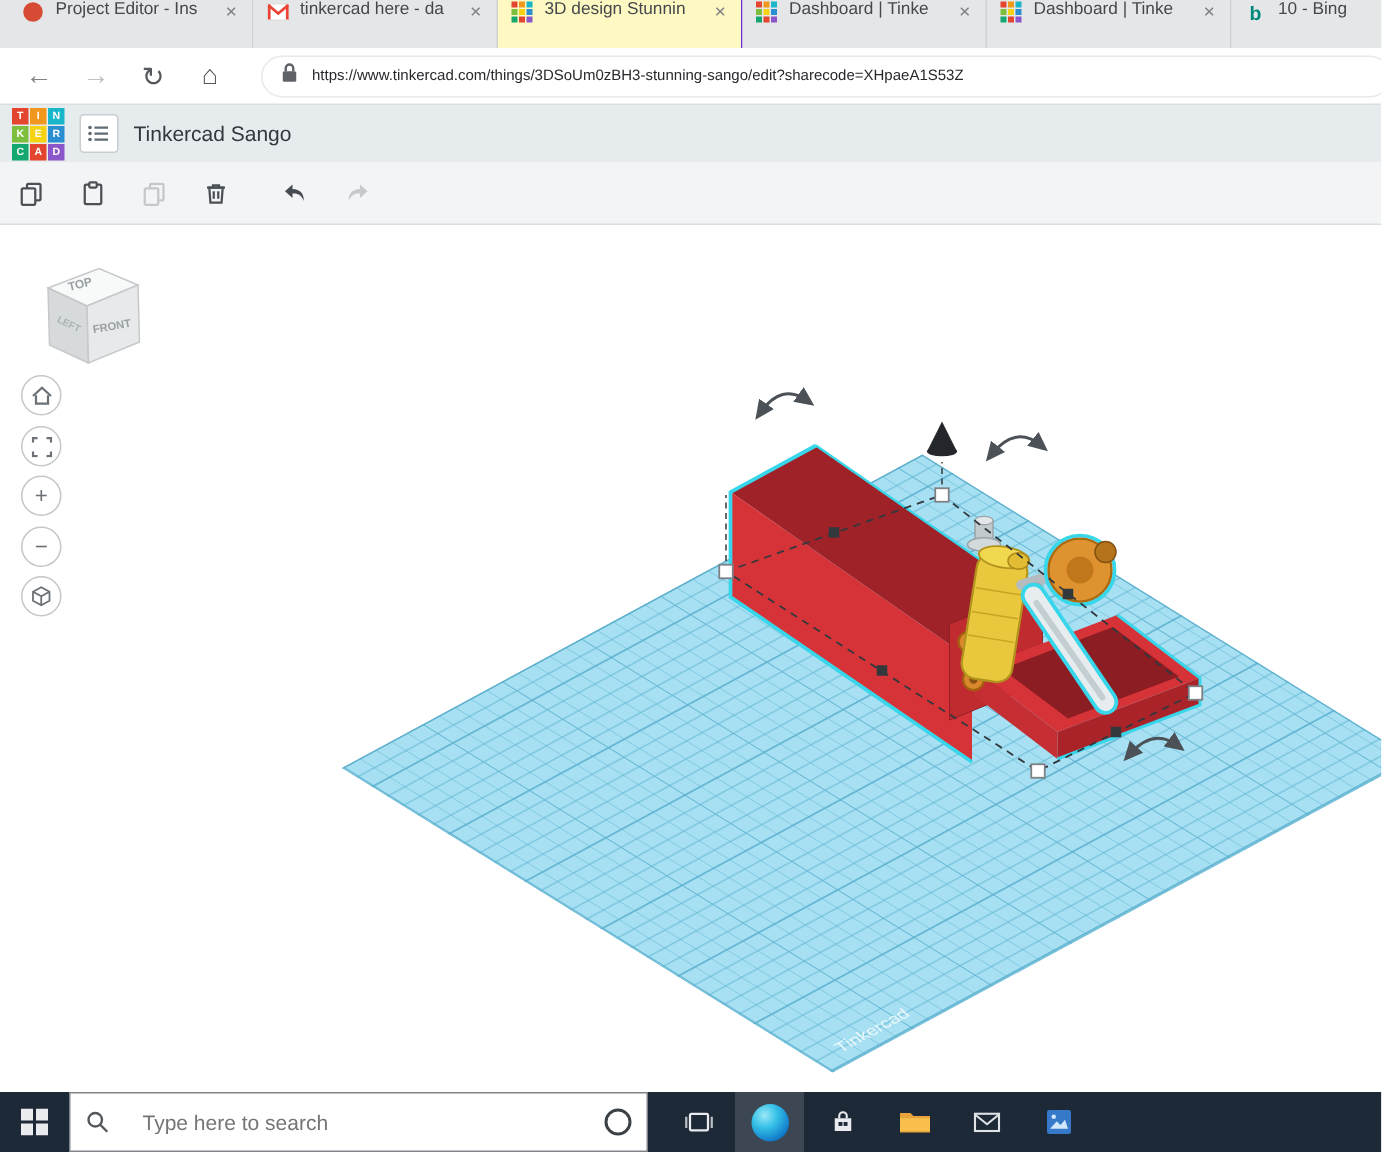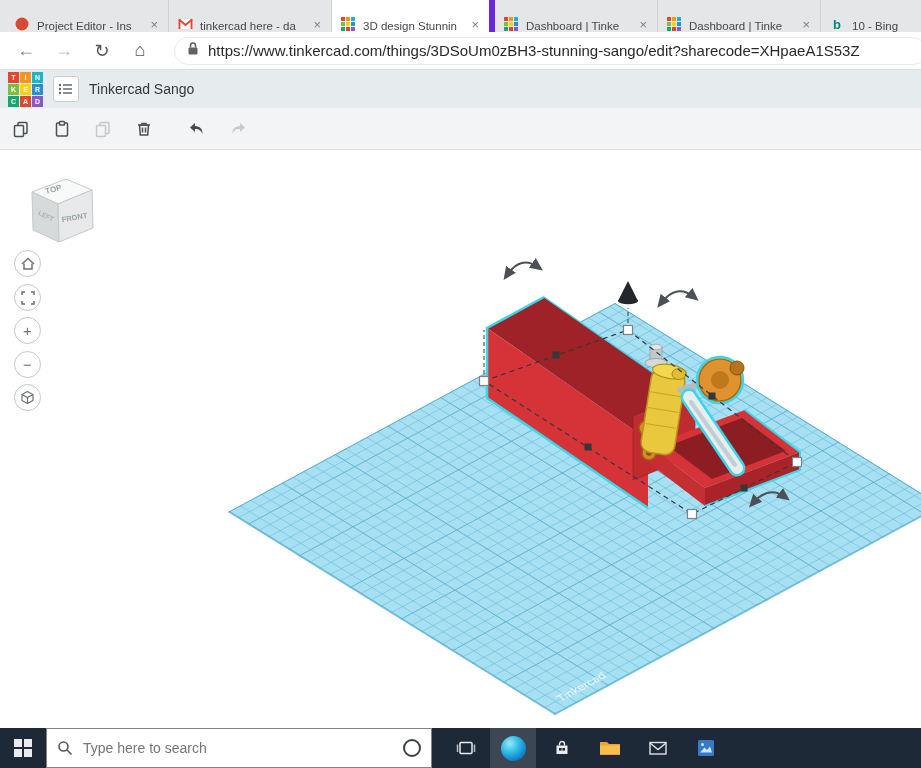--- a/index.html
+++ b/index.html
@@ -1,40 +1,40 @@
 <!DOCTYPE html>
 <html><head>
 <meta charset="utf-8">
 <style>
   * { margin:0; padding:0; box-sizing:border-box; }
   html,body { width:921px; height:768px; overflow:hidden; font-family:"Liberation Sans", sans-serif; }
   #screen { position:relative; width:921px; height:768px; background:#fff; overflow:hidden; }
 
   
   #tabbar { position:absolute; top:0; left:0; width:921px; height:32px; background:#e4e6e8; display:flex; padding-left:6px; }
-  .tab { width:163px; min-width:0; flex:0 0 163px; height:32px; display:flex; align-items:flex-end; gap:7px; padding:0 8px; font-size:11.5px; color:#44484d; border-right:1px solid #cfd2d5; background:#e4e6e8; cursor:default; }
-  .tab.active { background:#ffffff; border-right:6px solid #6d28d9; }
+  .tab { width:163px; min-width:0; flex:0 0 163px; height:32px; display:flex; align-items:flex-start; gap:7px; padding:0 8px; font-size:11.5px; color:#44484d; border-right:1px solid #cfd2d5; background:#e4e6e8; cursor:default; }
+  .tab.active { background:#fef9c3; border-right:1px solid #6d28d9; }
   .tab-title { flex:1; white-space:nowrap; overflow:hidden; }
   .tab-close { font-size:13px; color:#7c8085; padding:0 2px; }
   .favicon { width:16px; height:16px; flex:0 0 16px; display:flex; align-items:center; justify-content:center; }
   .tc-mini { display:grid; grid-template-columns:repeat(3,4px); grid-auto-rows:4px; gap:1px; }
   .tc-mini i { display:block; }
   .tc-mini i:nth-child(1){background:#e4452e}.tc-mini i:nth-child(2){background:#f0971e}
   .tc-mini i:nth-child(3){background:#19b5c8}.tc-mini i:nth-child(4){background:#7dbf3c}
   .tc-mini i:nth-child(5){background:#f5d313}.tc-mini i:nth-child(6){background:#2a8fd0}
   .tc-mini i:nth-child(7){background:#14a870}.tc-mini i:nth-child(8){background:#e4452e}
   .tc-mini i:nth-child(9){background:#8a56c9}
   .bing-glyph { color:#00897b; font-weight:bold; font-size:13px; }
 
   
   #navbar { position:absolute; top:32px; left:0; width:921px; height:38px; background:#fff; display:flex; align-items:center; padding-left:14px; border-bottom:1px solid #dcdfe2; }
   .nav-glyph { font-size:18px; width:24px; text-align:center; margin-right:14px; }
   .g-back{color:#7f8488} .g-fwd{color:#bdc1c4} .g-ref{color:#54585c} .g-home{color:#54585c; margin-right:8px;}
   #omnibox { flex:1; height:28px; margin-left:14px; margin-right:-6px; border:1px solid #e7e9eb; border-radius:14px; display:flex; align-items:center; padding-left:12px; gap:9px; overflow:hidden; }
-  #url-text { font-size:15px; color:#27292c; white-space:nowrap; overflow:hidden; }
+  #url-text { font-size:10px; color:#27292c; white-space:nowrap; overflow:hidden; }
 
   
   #tc-header { position:absolute; top:70px; left:0; width:921px; height:38px; background:#e6ebed; display:flex; align-items:center; padding-left:8px; gap:10px; }
   #tc-logo { display:grid; grid-template-columns:repeat(3,11px); grid-auto-rows:11px; gap:1px; }
   #tc-logo span { color:#fff; font-size:7px; font-weight:bold; text-align:center; line-height:11px; }
   #list-btn { width:26px; height:26px; background:#fff; border:1px solid #c9cdd0; border-radius:3px; display:flex; align-items:center; justify-content:center; }
   #design-title { font-size:14px; color:#33383c; }
 
   
   #tc-toolbar { position:absolute; top:108px; left:0; width:921px; height:42px; background:#f3f4f5; border-bottom:1px solid #dcdfe1; display:flex; align-items:center; padding-left:10px; gap:19px; }
@@ -53,21 +53,21 @@
       repeating-linear-gradient(90deg, rgba(70,160,195,.55) 0 1px, transparent 1px 60px);
     border:1px solid rgba(90,170,200,.6); }
   #plane-watermark { position:absolute; left:16px; bottom:6px; font-size:12px; font-style:italic; color:rgba(255,255,255,.8); }
   #scene { position:absolute; top:0; left:0; }
   #viewcube { position:absolute; left:12px; top:12px; }
   .view-btn { position:absolute; left:14px; width:27px; height:27px; border-radius:50%; background:#fff; border:1px solid #c3c7c9; display:flex; align-items:center; justify-content:center; color:#6b7176; font-size:15px; }
 
   
   #taskbar { position:absolute; top:728px; left:0; width:921px; height:40px; background:#1e2938; }
   #start-btn { position:absolute; left:0; top:0; width:46px; height:40px; display:flex; align-items:center; justify-content:center; }
-  #search-box { position:absolute; left:46px; top:0; width:386px; height:40px; background:#fff; border:1px solid #80858a; display:flex; align-items:center; gap:10px; padding:0 10px; }
+  #search-box { position:absolute; left:46px; top:0; width:386px; height:40px; background:#fff; border:1px solid #80858a; display:flex; align-items:center; gap:22px; padding:0 10px; }
   #search-input { flex:1; border:none; outline:none; background:transparent; font-size:14px; color:#5a5f63; font-family:"Liberation Sans", sans-serif; }
   #cortana-circle { width:18px; height:18px; border:2px solid #3c4146; border-radius:50%; flex:0 0 18px; }
   .tb-btn { position:absolute; top:0; width:44px; height:40px; display:flex; align-items:center; justify-content:center; }
   #edge-btn { background:rgba(255,255,255,.14); }
   #edge-icon { width:25px; height:25px; border-radius:50%; background:radial-gradient(circle at 35% 30%, #9be8f7 0%, #35c1e7 35%, #1079c8 75%, #0c5eb0 100%); }
 </style>
 </head>
 <body>
 
 <div id="screen">

